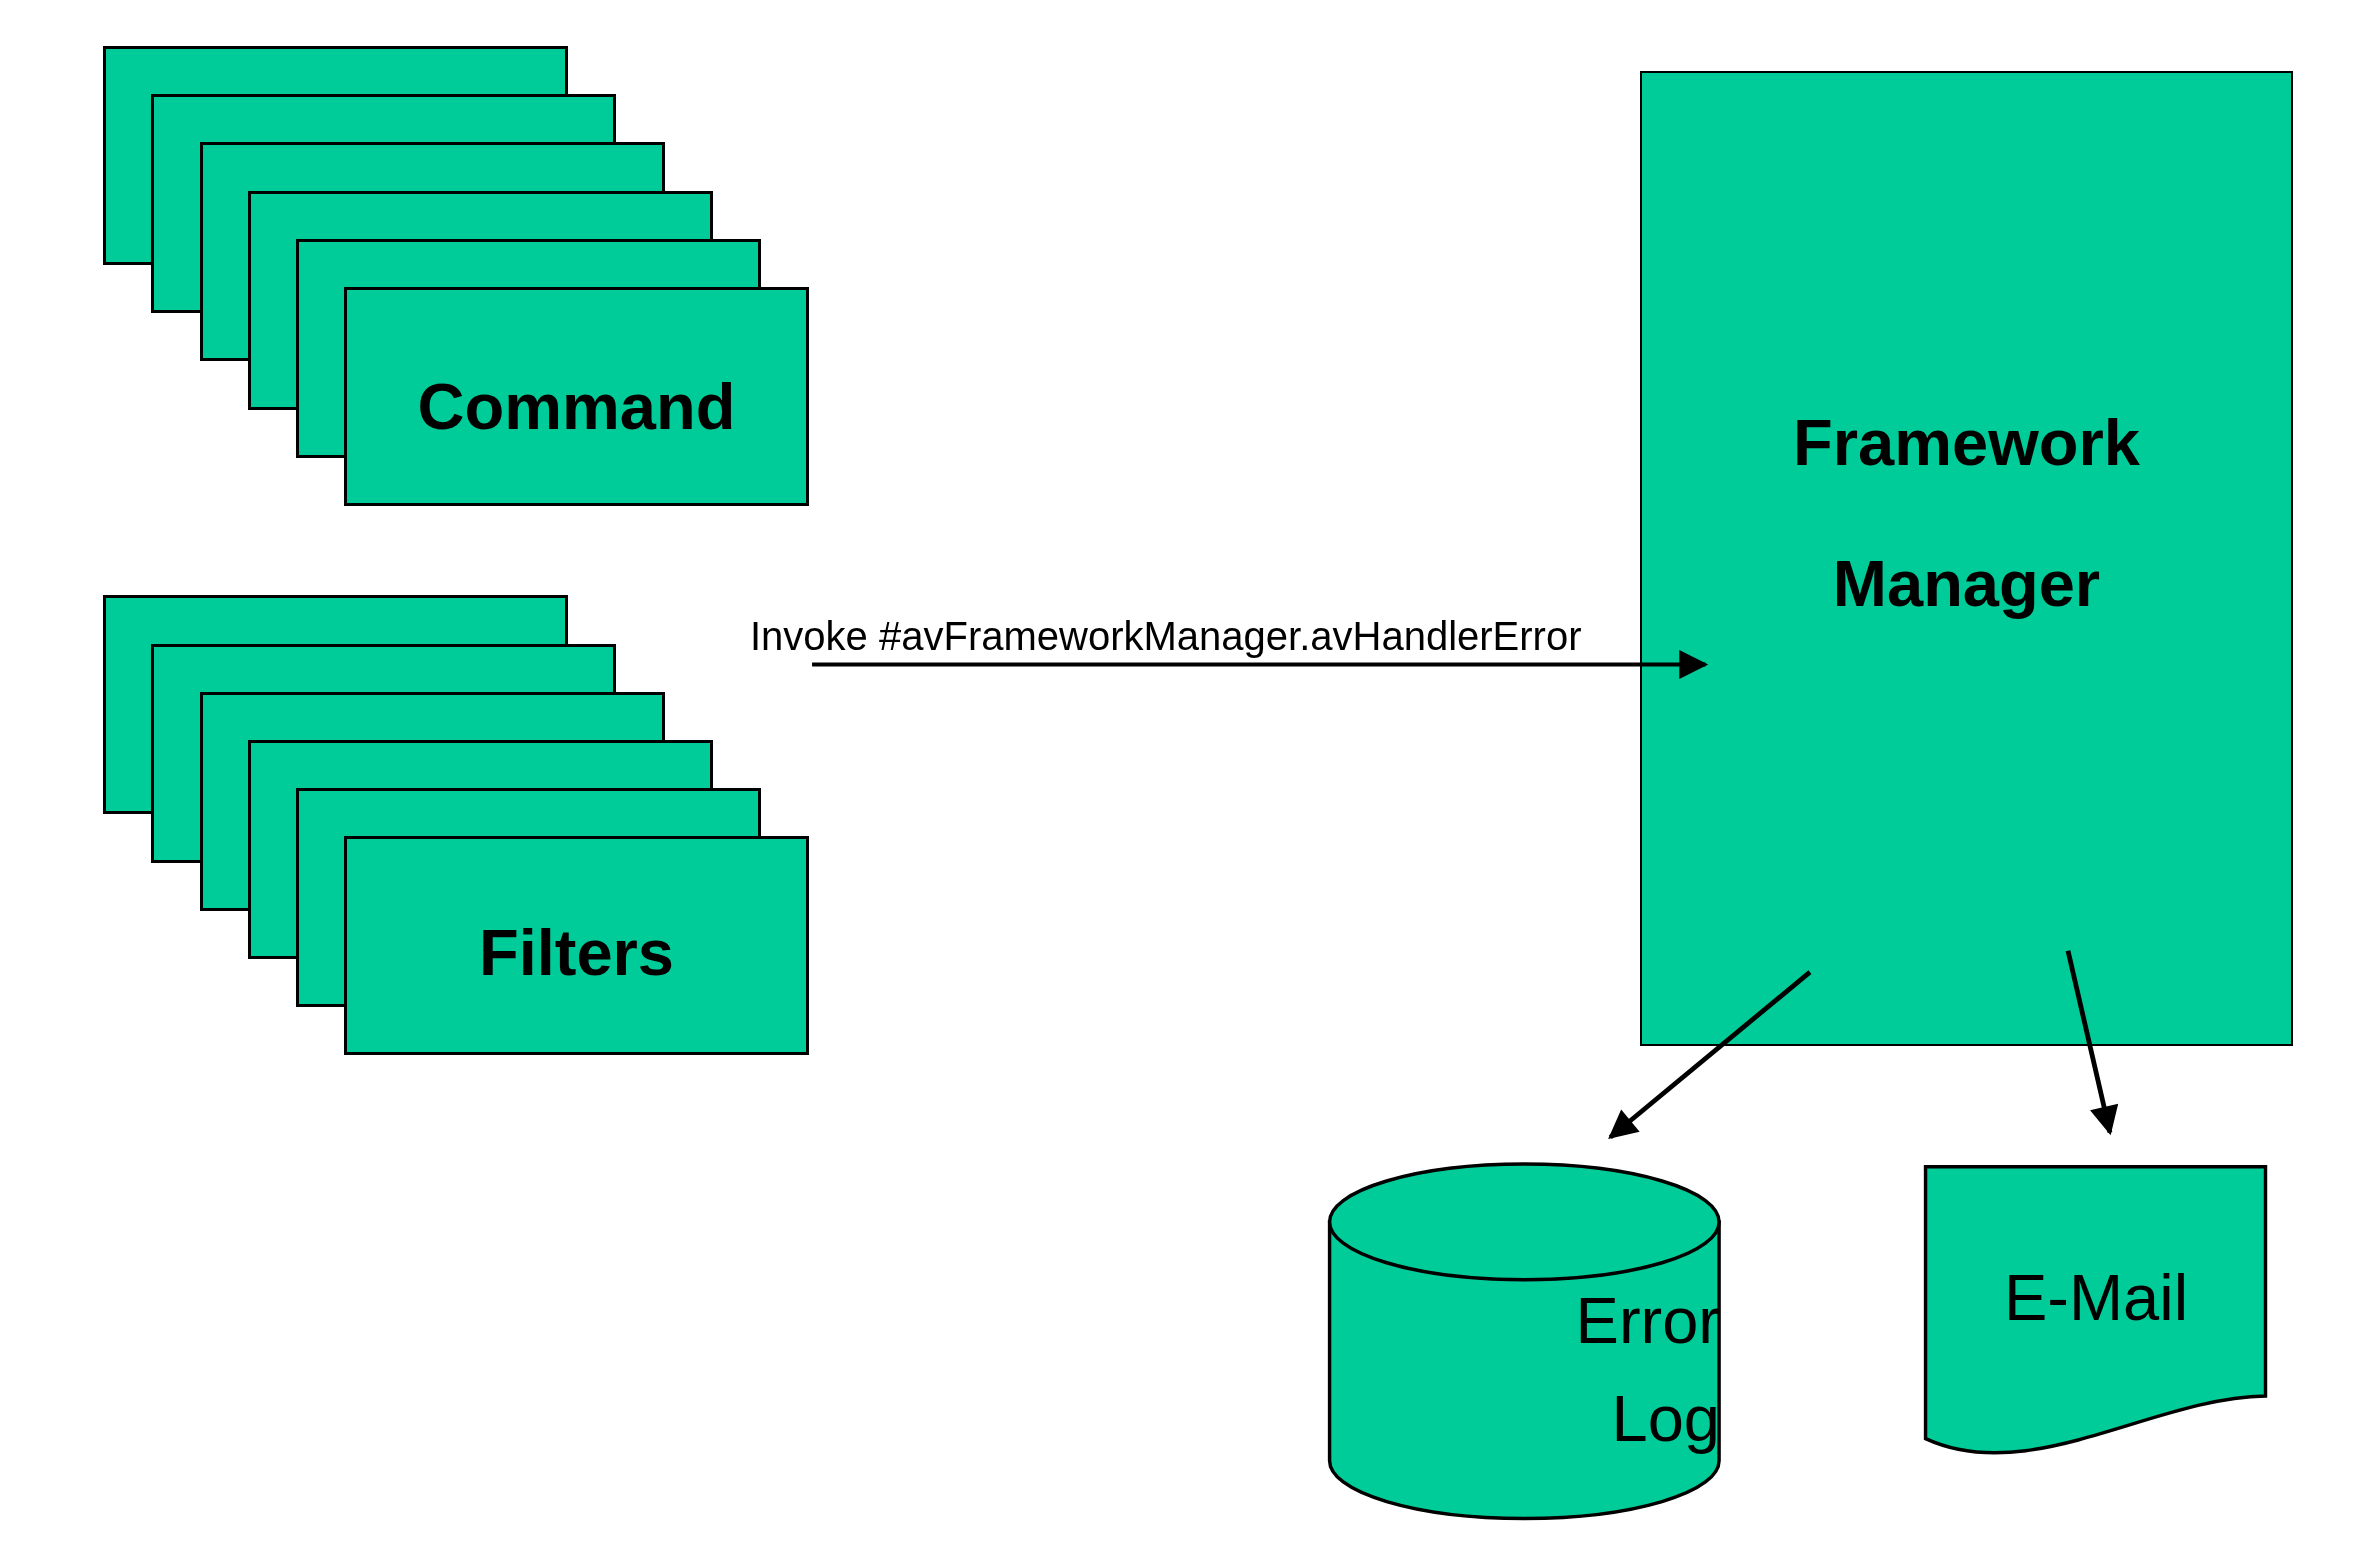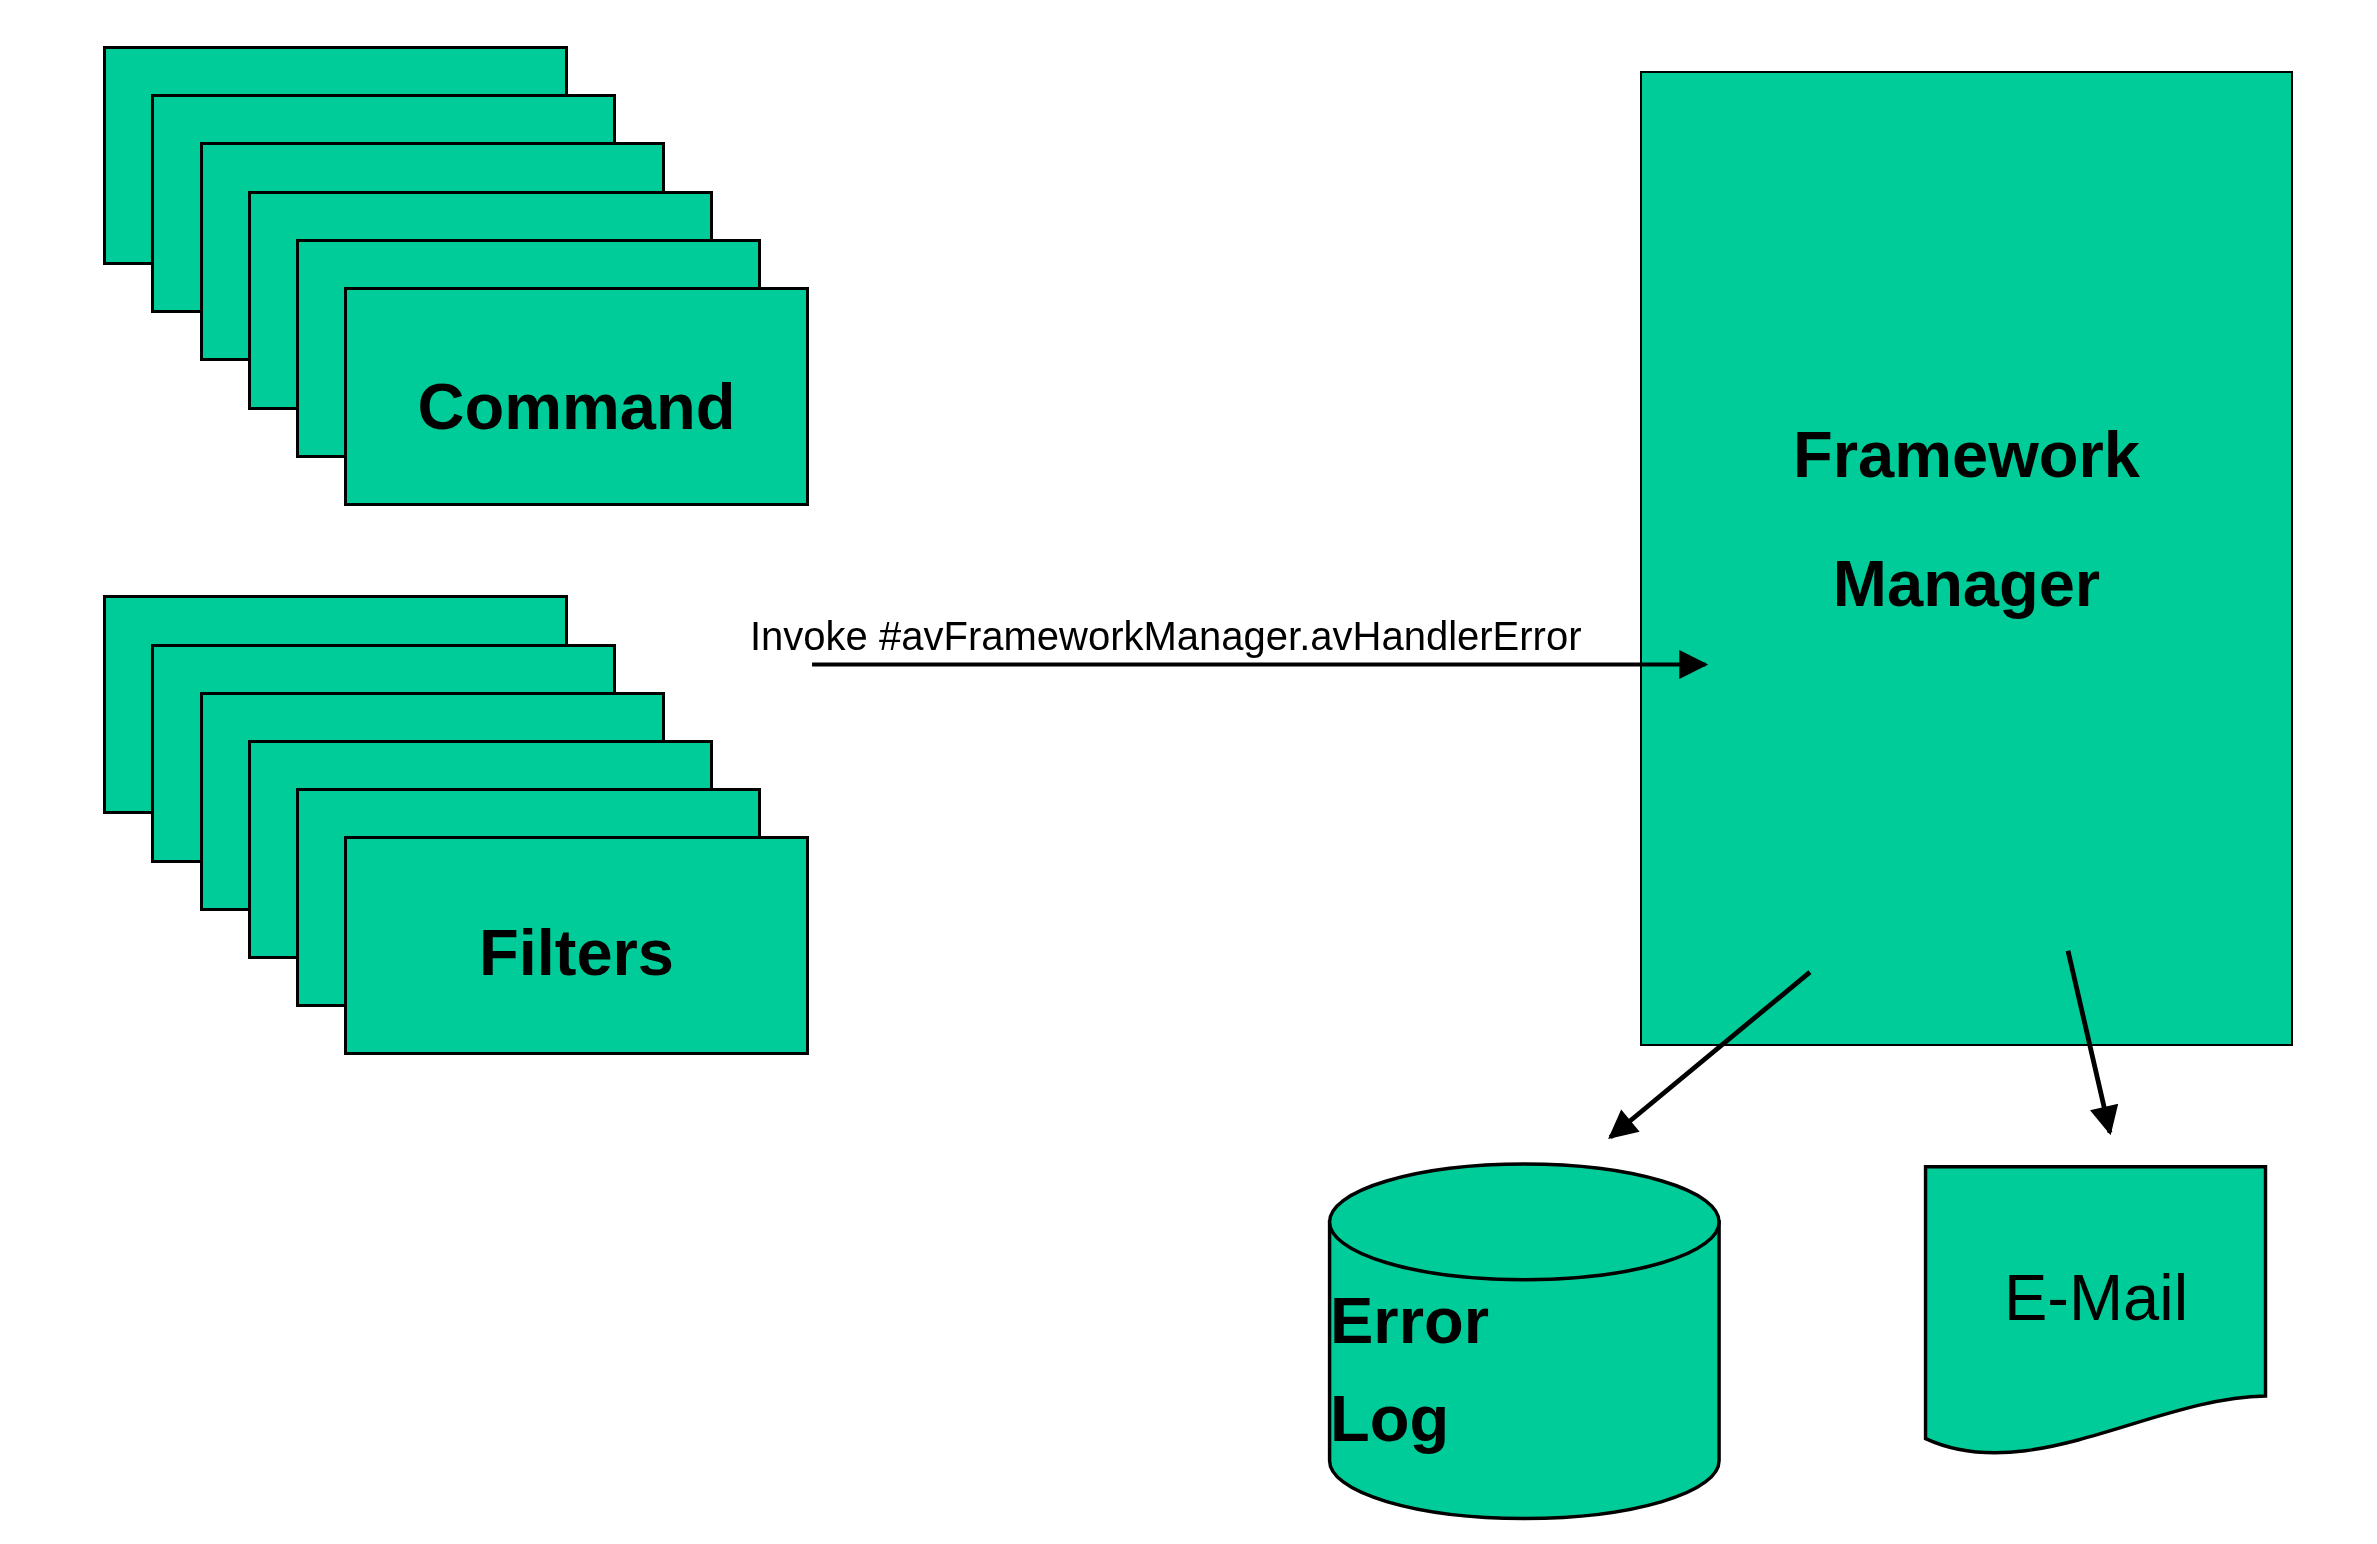--- a/index.html
+++ b/index.html
@@ -50,30 +50,30 @@
     border: 2.8px solid var(--outline);
     z-index: 2;
   }
   .fm-line {
     position: absolute;
     left: 0; width: 100%;
     text-align: center;
     font-size: 65px; font-weight: bold;
     line-height: 65px;
   }
-  .fm-line-1 { top: 349px; }
+  .fm-line-1 { top: 337px; }
   .fm-line-2 { top: 478px; }
 
   .cyl-label {
     position: absolute;
     left: 1330px; top: 1222px;
     width: 390px; height: 296px;
     display: flex; flex-direction: column;
-    align-items: flex-start; justify-content: center;
-    font-size: 65px; font-weight: bold;
+    align-items: flex-end; justify-content: center;
+    font-size: 65px; font-weight: normal;
     line-height: 98px;
     text-align: center;
     z-index: 3;
   }
   .doc-label {
     position: absolute;
     left: 1926px; top: 1265px;
     width: 340px; height: 65px;
     display: flex; align-items: center; justify-content: center;
     font-size: 65px; font-weight: normal;

